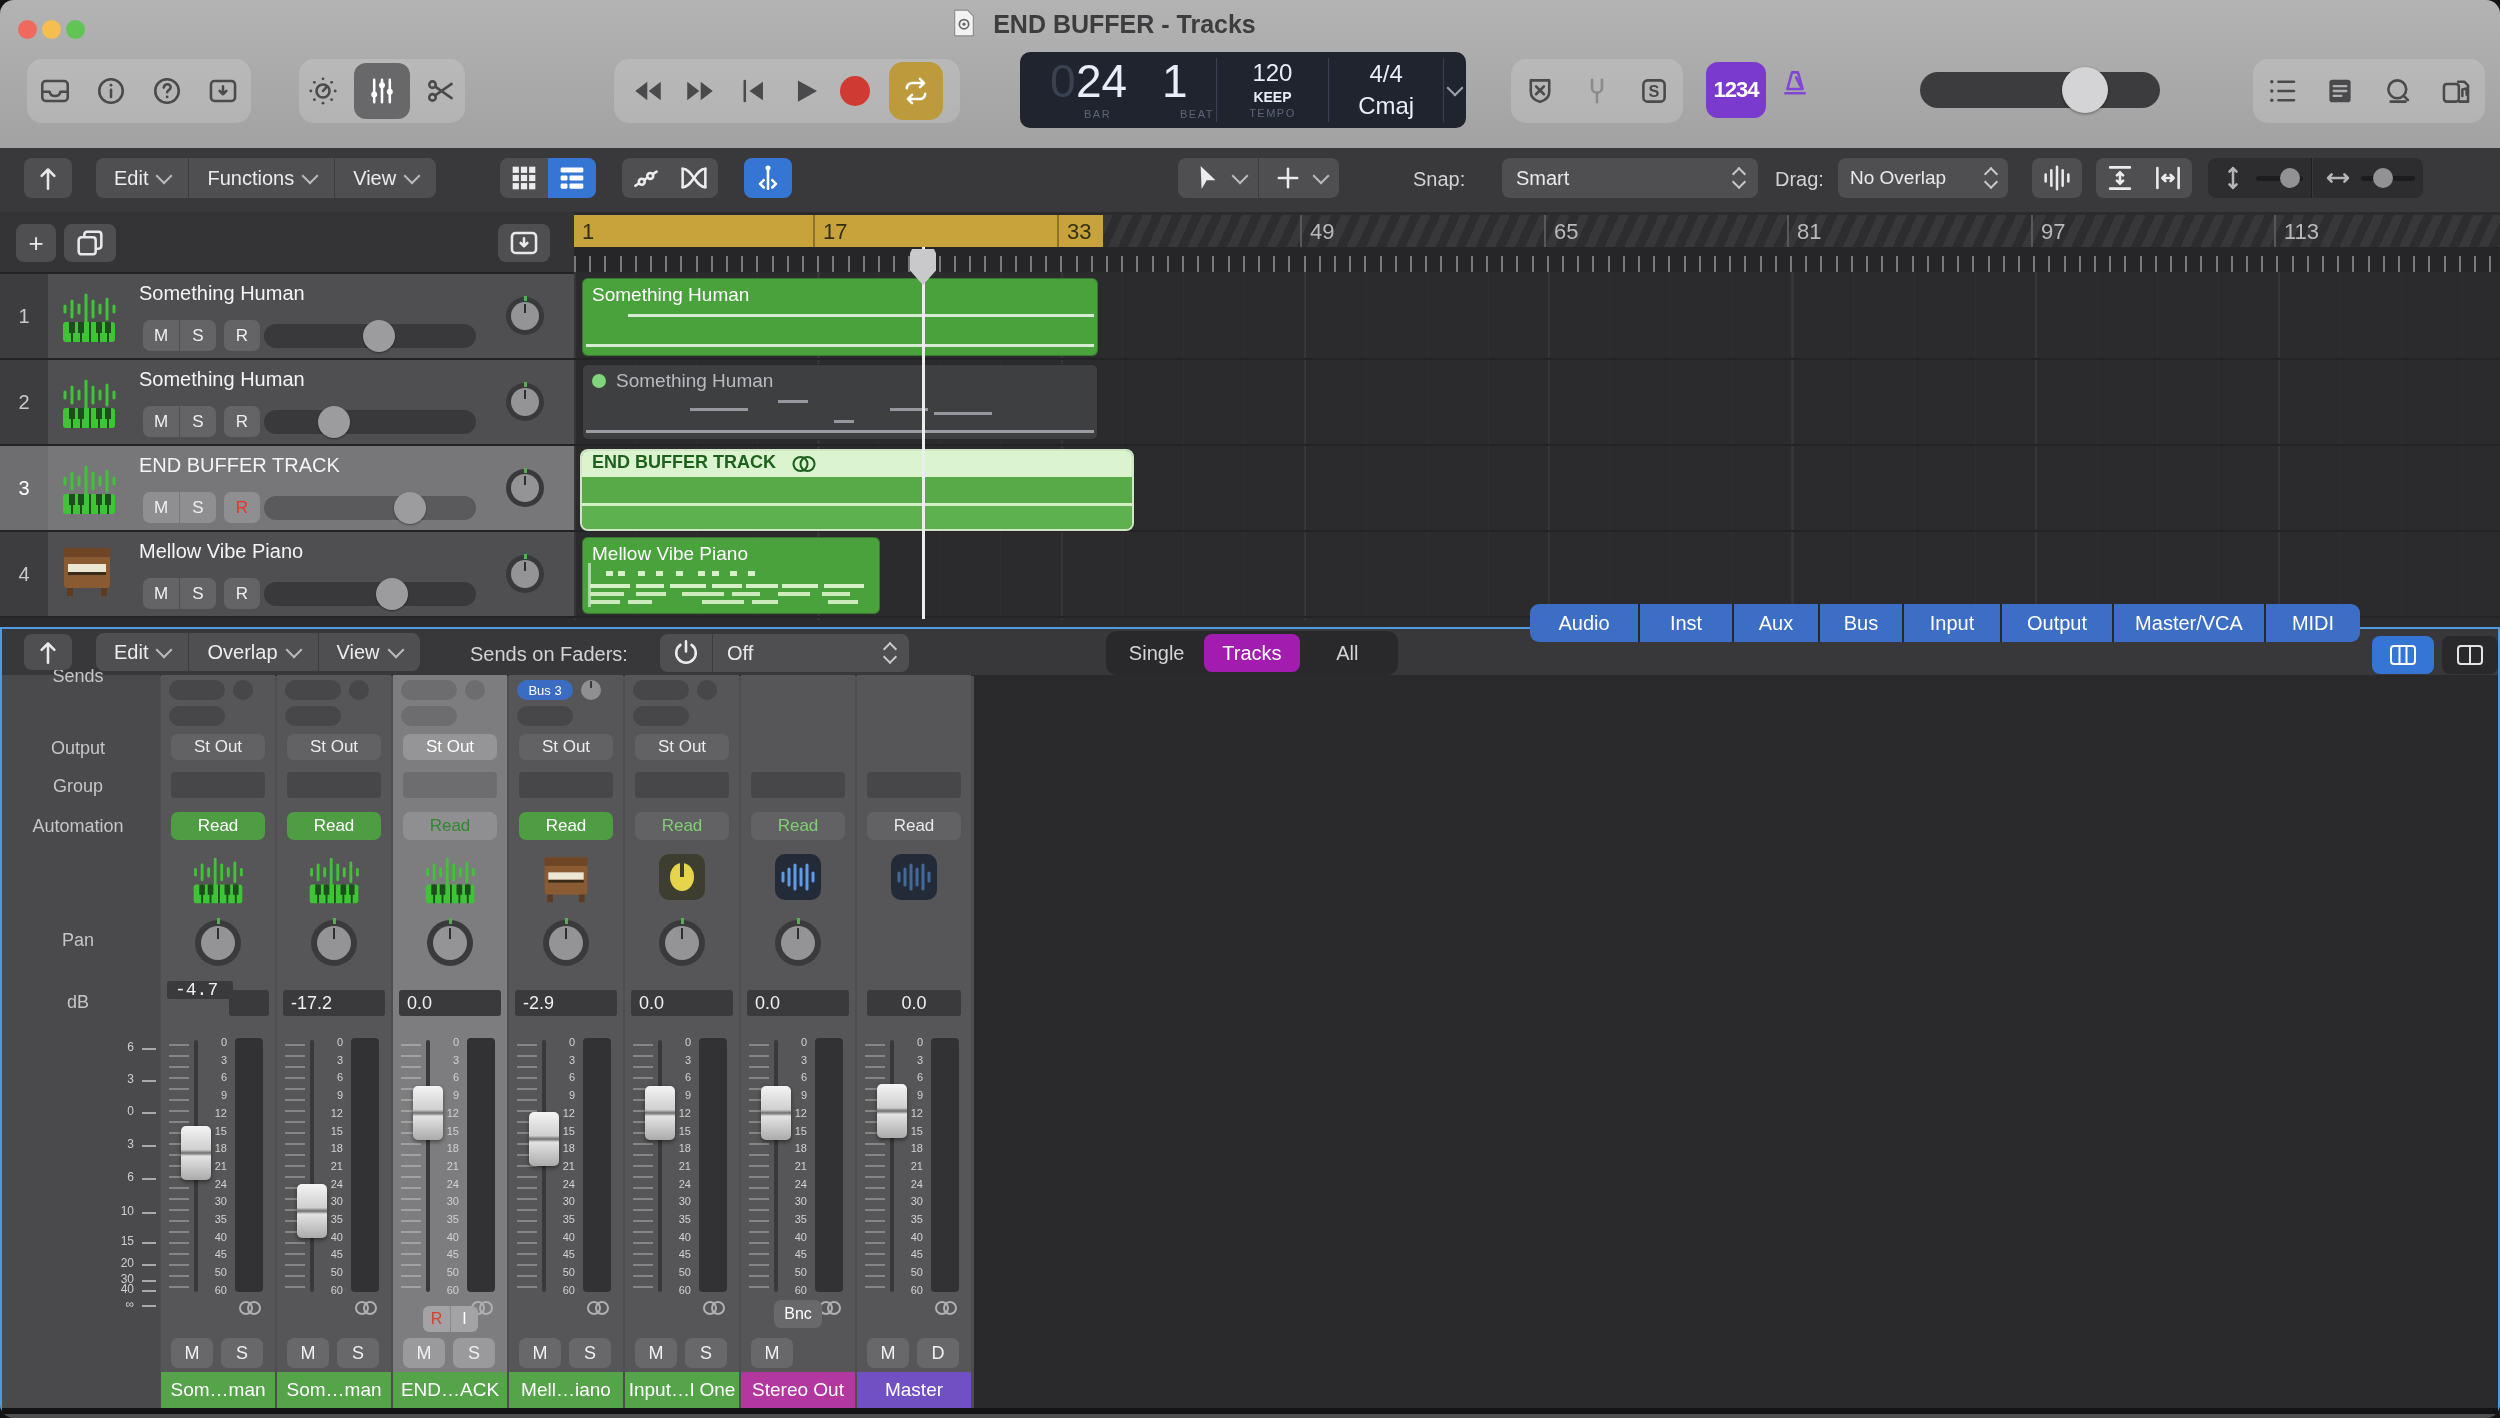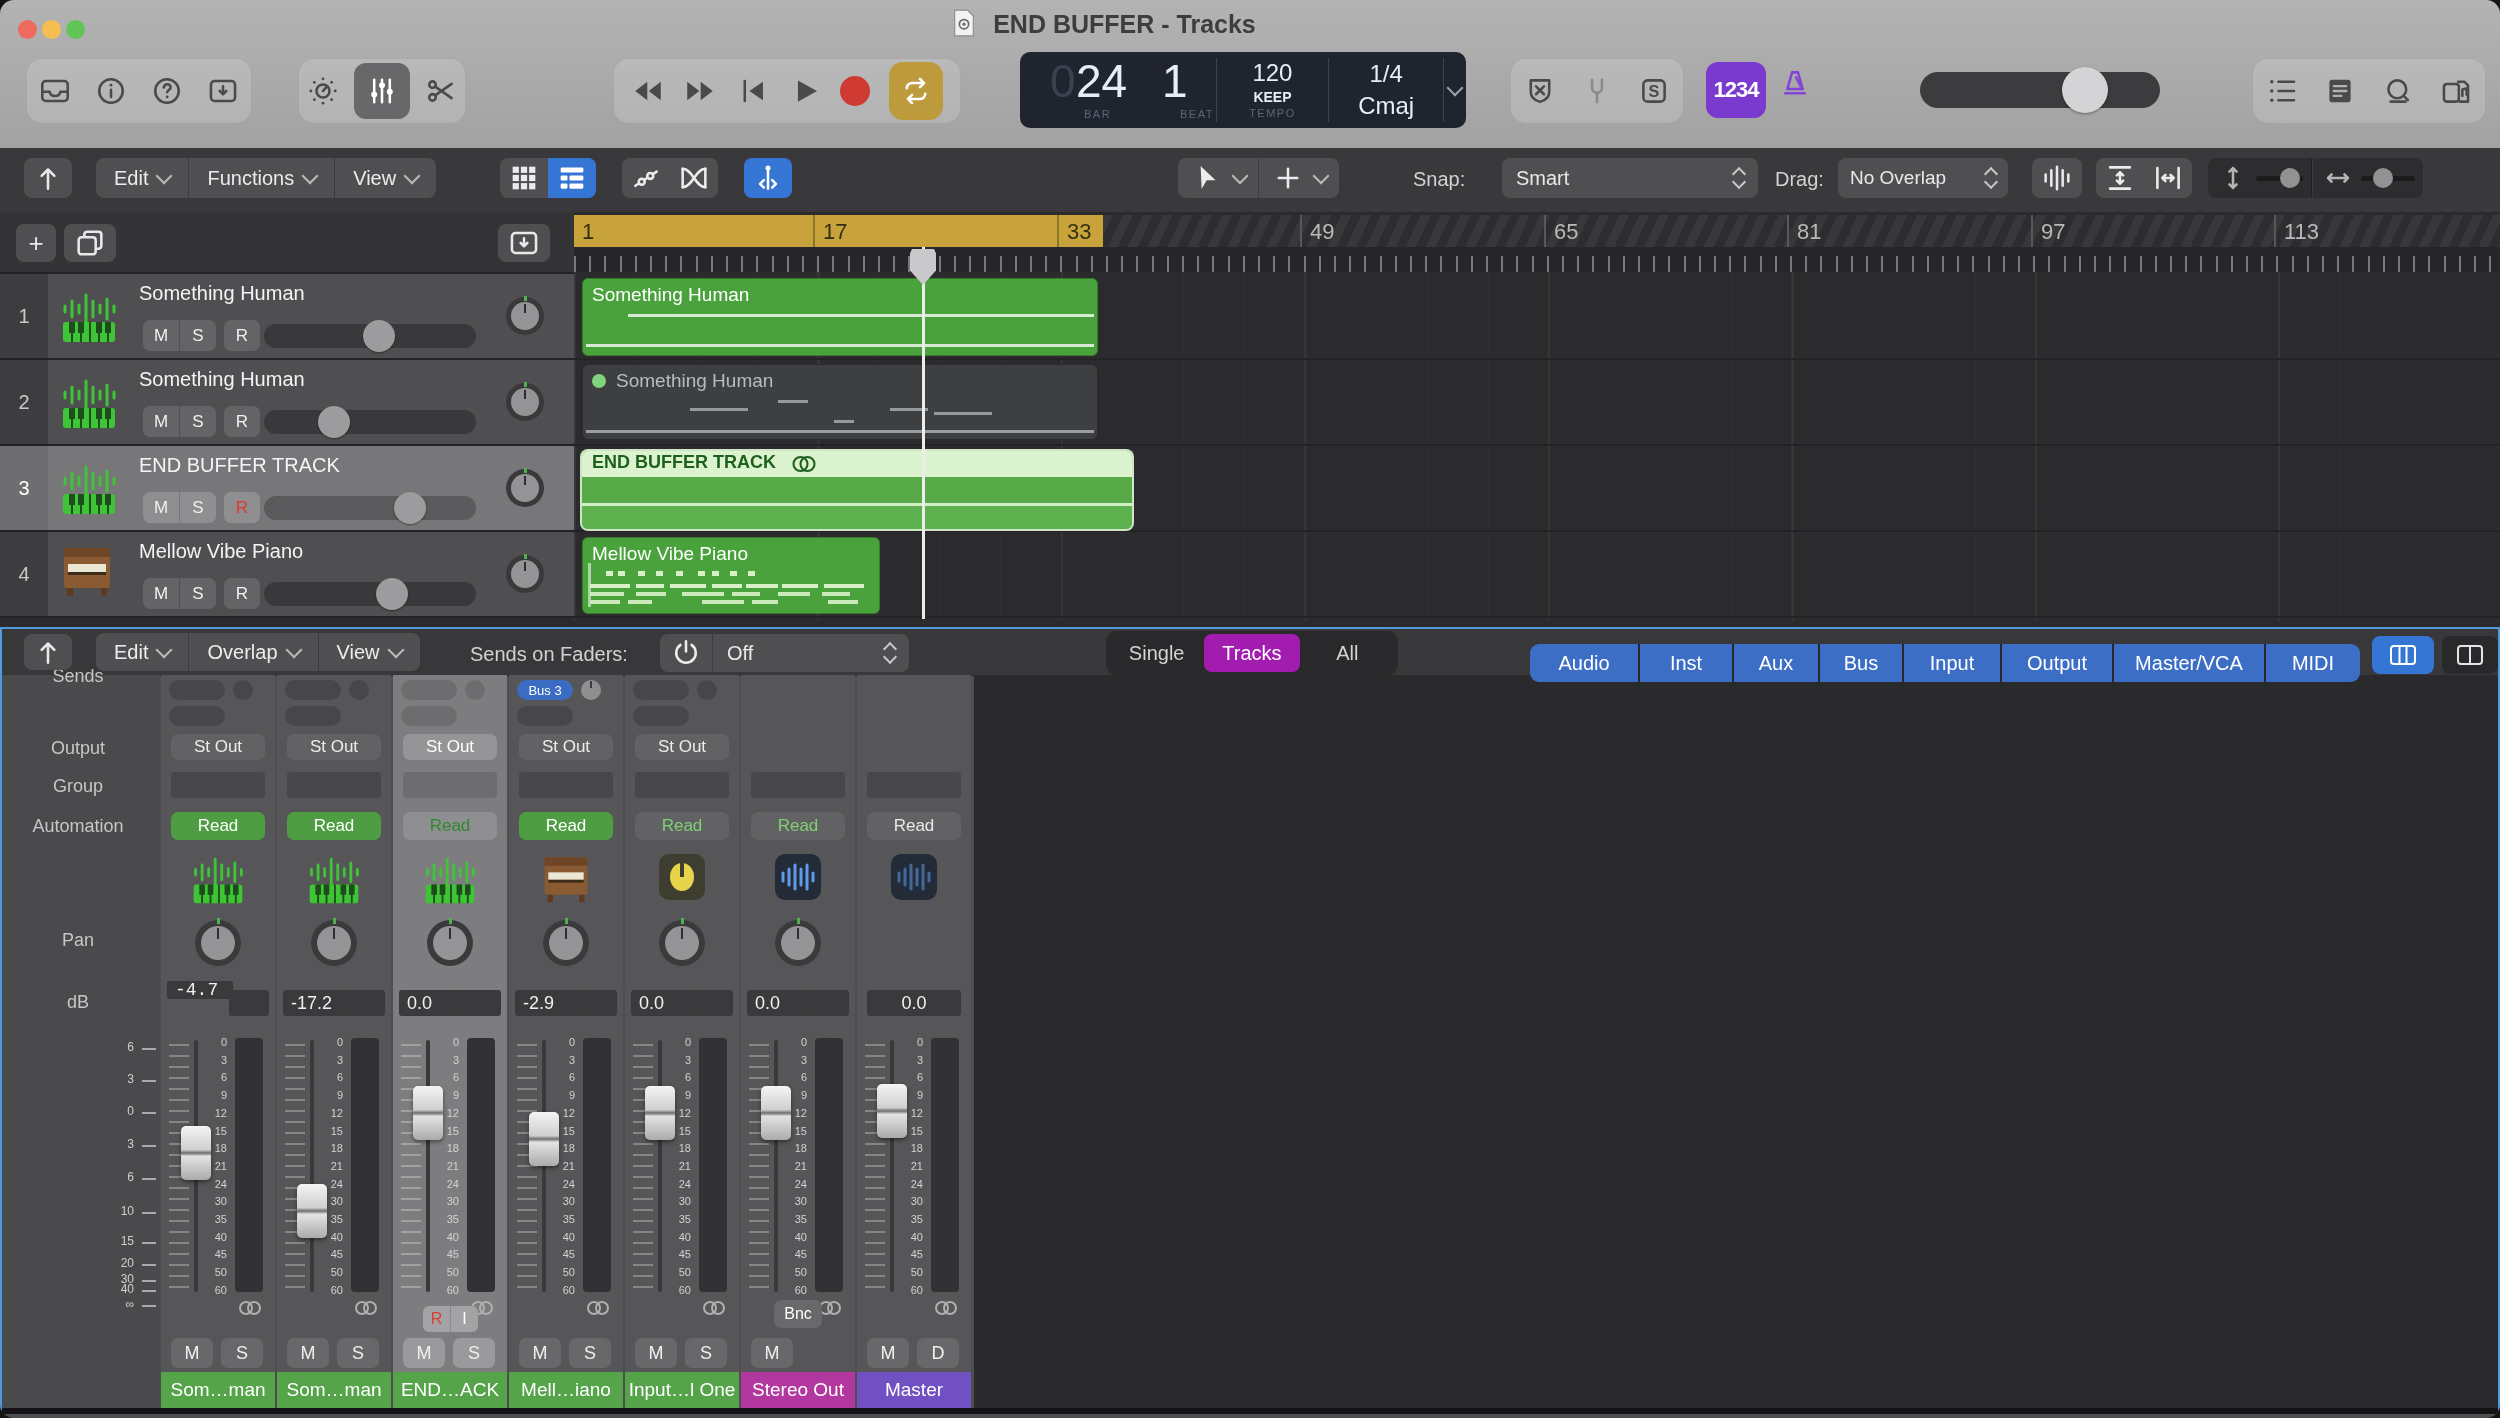--- a/index.html
+++ b/index.html
@@ -211,21 +211,21 @@
       <span class="abs lcd-lab" style="left:132px;top:56px;margin-left:28px;">BEAT</span>
     </div>
     <div class="lcd-div"></div>
     <div style="width:112px;position:relative;text-align:center;">
       <div style="font-size:24px;margin-top:7px;">120</div>
       <div style="font-size:14px;font-weight:bold;margin-top:2px;">KEEP</div>
       <div class="lcd-lab" style="margin-top:2px;">TEMPO</div>
     </div>
     <div class="lcd-div"></div>
     <div style="width:114px;position:relative;text-align:center;">
-      <div style="font-size:24px;margin-top:8px;">1/4</div>
+      <div style="font-size:24px;margin-top:8px;">4/4</div>
       <div style="font-size:24px;margin-top:4px;">Cmaj</div>
     </div>
     <div class="lcd-div"></div>
     <div class="flexc" style="width:22px;">
         <span class="chev" style="border-color:#9aa2b2;"></span>
       </div>
   </div>
 
   <div class="abs pill" style="left:1510px;width:172px;">
     <span class="icn">
@@ -686,21 +686,21 @@
           <i class="u"></i>
           <i class="d"></i>
         </span>
     </div>
   </div>
   <div class="abs" id="viewmodes" style="left:1106px;top:631px;width:292px;height:44px;background:#29292b;border-radius:11px;display:flex;padding:3px;box-sizing:border-box;z-index:5;">
       <div style="flex: 1 1 0%; display: flex; align-items: center; justify-content: center; font-size: 20px; border-radius: 8px; color: rgb(212, 212, 214);">Single</div>
       <div style="flex: 1 1 0%; display: flex; align-items: center; justify-content: center; font-size: 20px; border-radius: 8px; background: #a21caf; color: rgb(255, 255, 255);">Tracks</div>
       <div style="flex: 1 1 0%; display: flex; align-items: center; justify-content: center; font-size: 20px; border-radius: 8px; color: rgb(212, 212, 214);">All</div>
     </div>
-  <div class="abs" id="filters" style="left:1530px;top:644px;height:38px;display:flex;border-radius:9px;overflow:hidden;z-index:5;">
+  <div class="abs" id="filters" style="left:1530px;top:604px;height:38px;display:flex;border-radius:9px;overflow:hidden;z-index:5;">
       <div class="filterbtn" style="width: 108px;">Audio</div>
       <div class="filterbtn" style="width: 92px;">Inst</div>
       <div class="filterbtn" style="width: 84px;">Aux</div>
       <div class="filterbtn" style="width: 82px;">Bus</div>
       <div class="filterbtn" style="width: 96px;">Input</div>
       <div class="filterbtn" style="width: 110px;">Output</div>
       <div class="filterbtn" style="width: 150px;">Master/VCA</div>
       <div class="filterbtn" style="width: 94px;">MIDI</div>
     </div>
   <div class="abs flexc blue" style="left:2372px;top:636px;width:62px;height:38px;border-radius:8px;z-index:5;">

